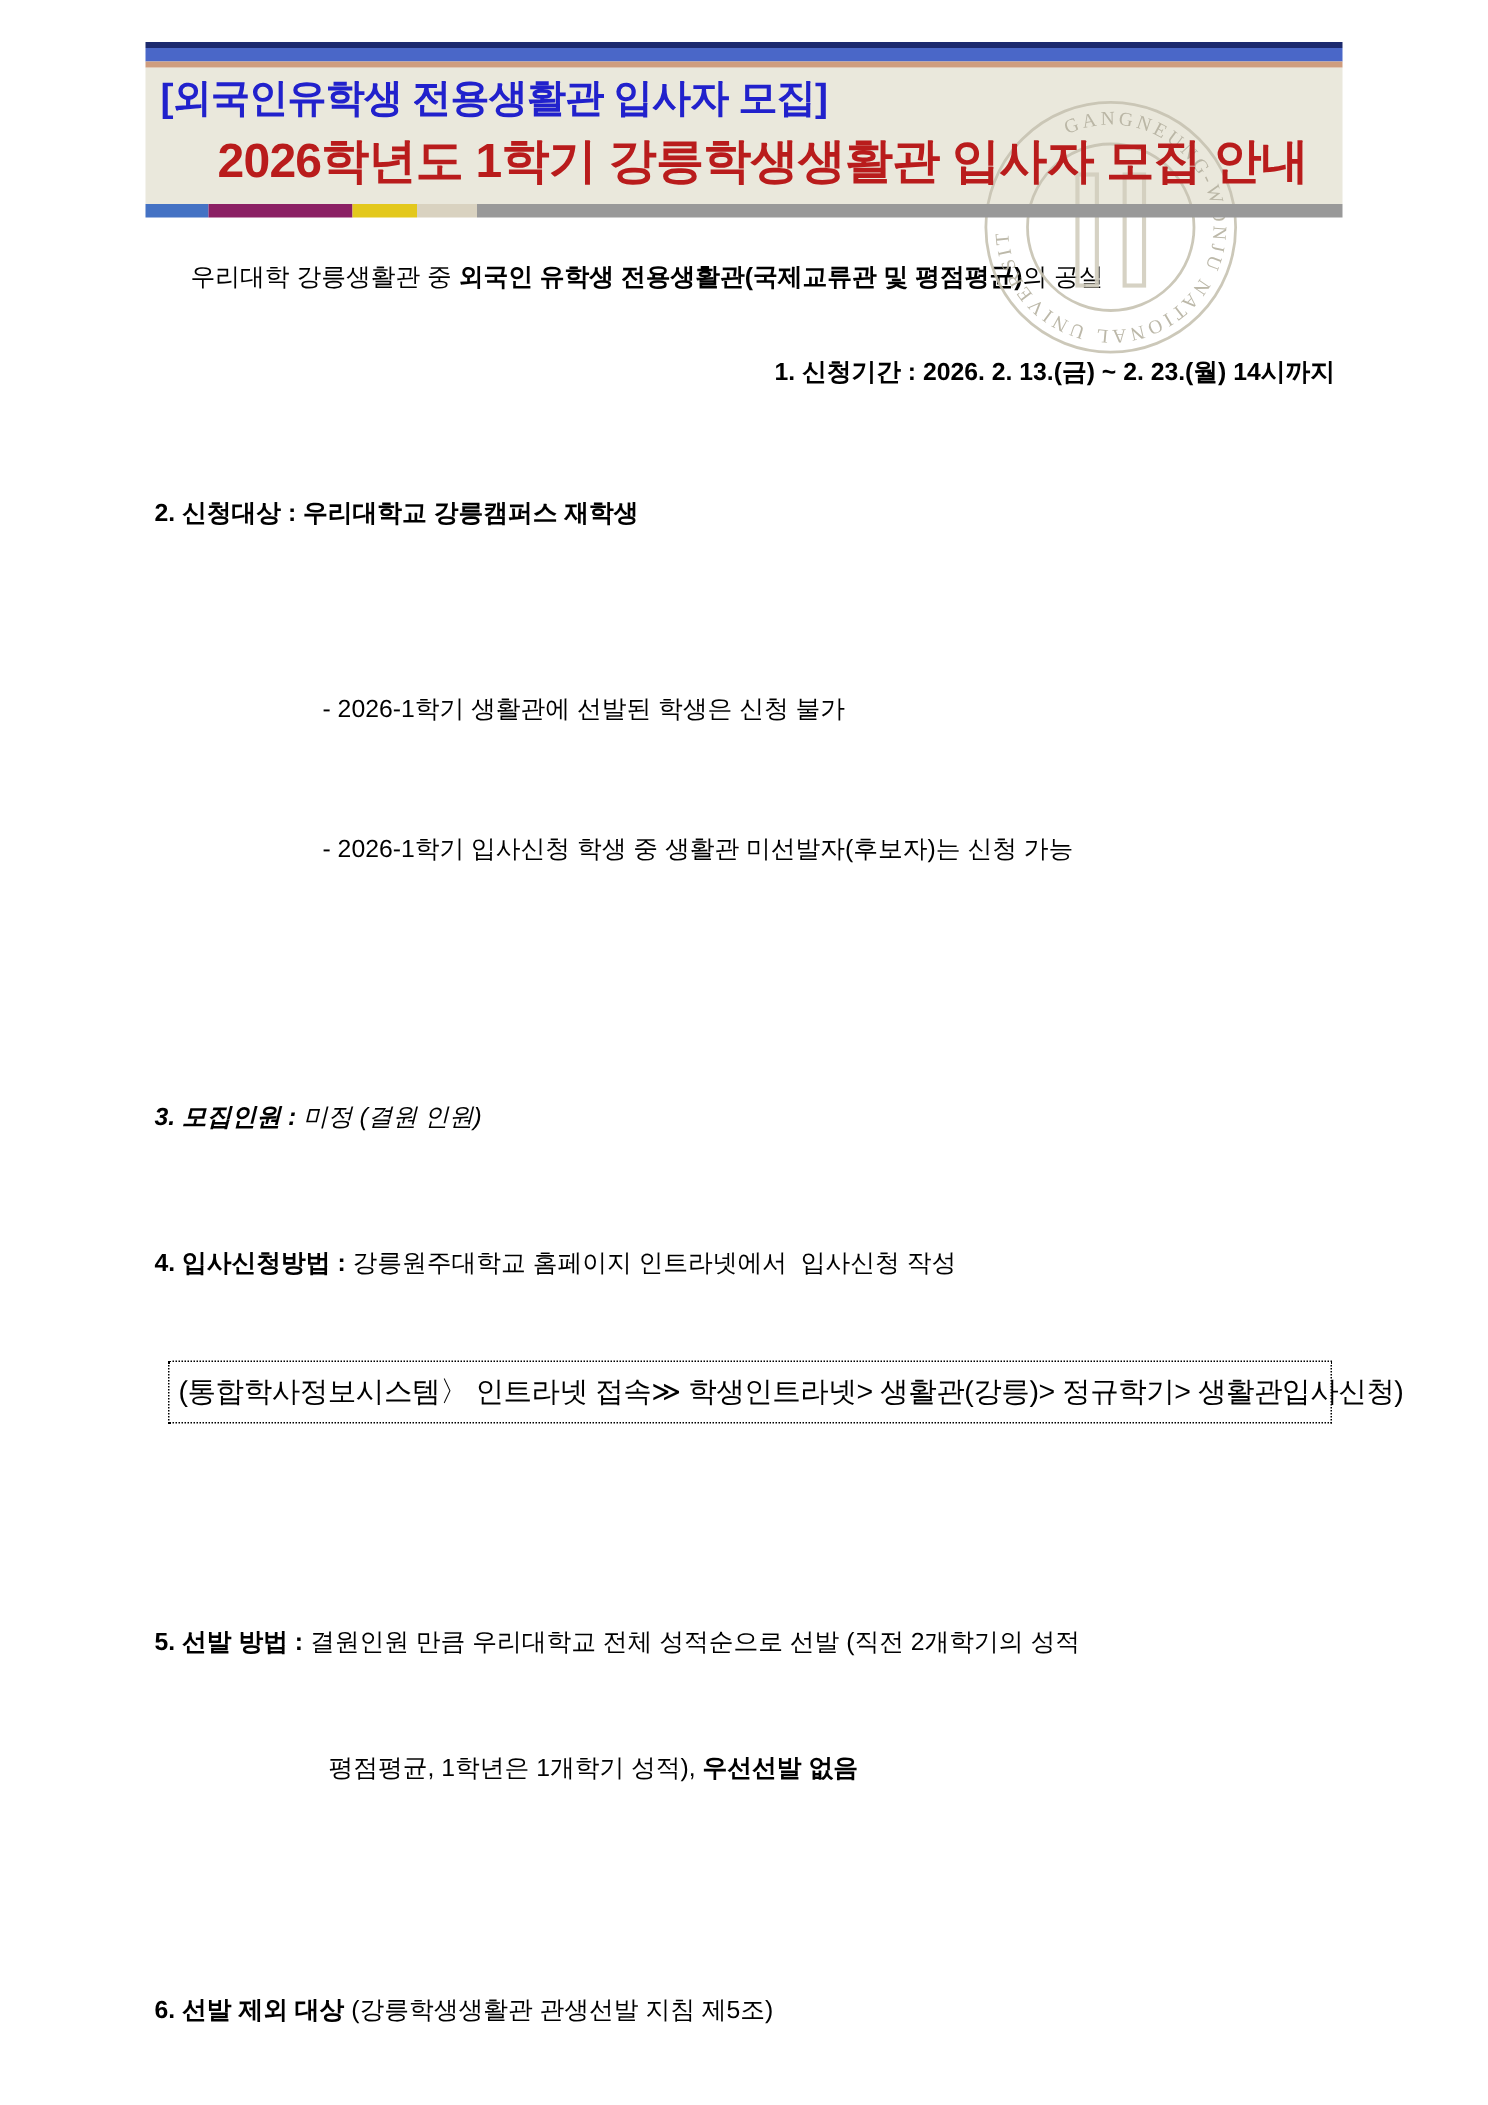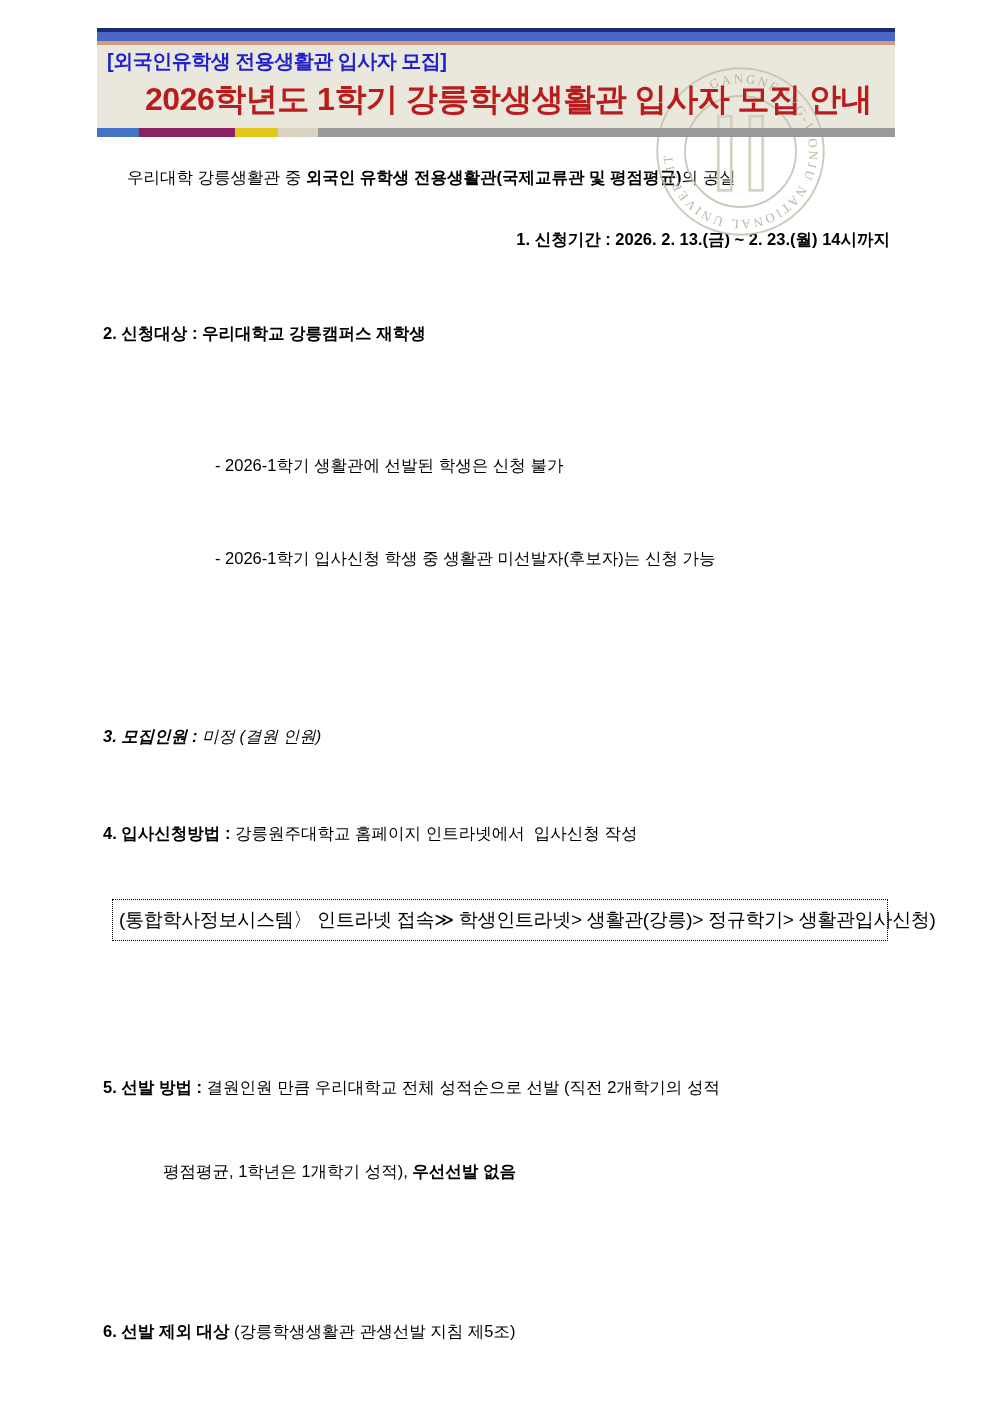--- a/index.html
+++ b/index.html
@@ -11,21 +11,21 @@
     font-family: "Liberation Sans", "DejaVu Sans", sans-serif;
     overflow: hidden;
   }
   .bold { font-weight: bold; }
 
   
   .banner { position: relative; margin: 28px 0 0 97px; width: 798px; }
   .banner-topline { height: 13px; background: linear-gradient(to bottom, #1c2a6e 0%, #1c2a6e 30%, #4a67c8 30%, #4a67c8 100%); position: relative; z-index: 2; }
   .banner-salmon { height: 4px; background: #cf9d7e; position: relative; z-index: 2; }
   .banner-body { background: #eae8dc; padding: 3px 10px 6px 10px; position: relative; }
-  .banner-subtitle { font-size: 20px; font-weight: bold; color: #2121cc; letter-spacing: -0.5px; position: relative; z-index: 2; }
+  .banner-subtitle { font-size: 26px; font-weight: bold; color: #2121cc; letter-spacing: -0.5px; position: relative; z-index: 2; }
   .banner-title { font-size: 32px; font-weight: bold; color: #b91c1c; padding-left: 38px; margin-top: 3px; letter-spacing: -0.5px; position: relative; z-index: 2; white-space: nowrap; }
   .banner-stripe { display: flex; height: 9px; position: relative; z-index: 2; }
   .seg-blue    { width: 42px; background: #4472c4; }
   .seg-magenta { width: 96px; background: #8b2064; }
   .seg-yellow  { width: 43px; background: #e3c81c; }
   .seg-beige   { width: 40px; background: #d9d2c0; }
   .seg-gray    { flex: 1;    background: #999999; }
   .watermark { position: absolute; top: 14px; right: 62px; z-index: 1; opacity: 0.9; }
 
   
@@ -35,21 +35,21 @@
 
   .sec { white-space: pre-wrap; }
   .sec-label { font-weight: bold; }
   .s1 { margin-top: 37px; text-align: right; }
   .s2 { margin-top: 34px; }
   .s2-subs { margin-left: 112px; margin-top: 5px; line-height: 31px; }
   .s3 { margin-top: 52px; font-style: italic; }
   .s4 { margin-top: 37px; }
   .path-box { margin-top: 16px; margin-left: 9px; width: 776px; border: 1px dotted #000; padding: 7px 6px; font-size: 19px; letter-spacing: -0.3px; white-space: nowrap; }
   .s5 { margin-top: 38px; line-height: 28px; }
-  .s5-l2 { margin-left: 60px; }
+  .s5-l2 { margin-left: 116px; }
   .s6 { margin-top: 42px; }
   .s6-subs { margin-left: 32px; margin-top: 3px; line-height: 29px; }
 </style>
 </head>
 <body>
 
 <div class="banner">
   <div class="banner-topline"></div>
   <div class="banner-salmon"></div>
   <div class="banner-body">

